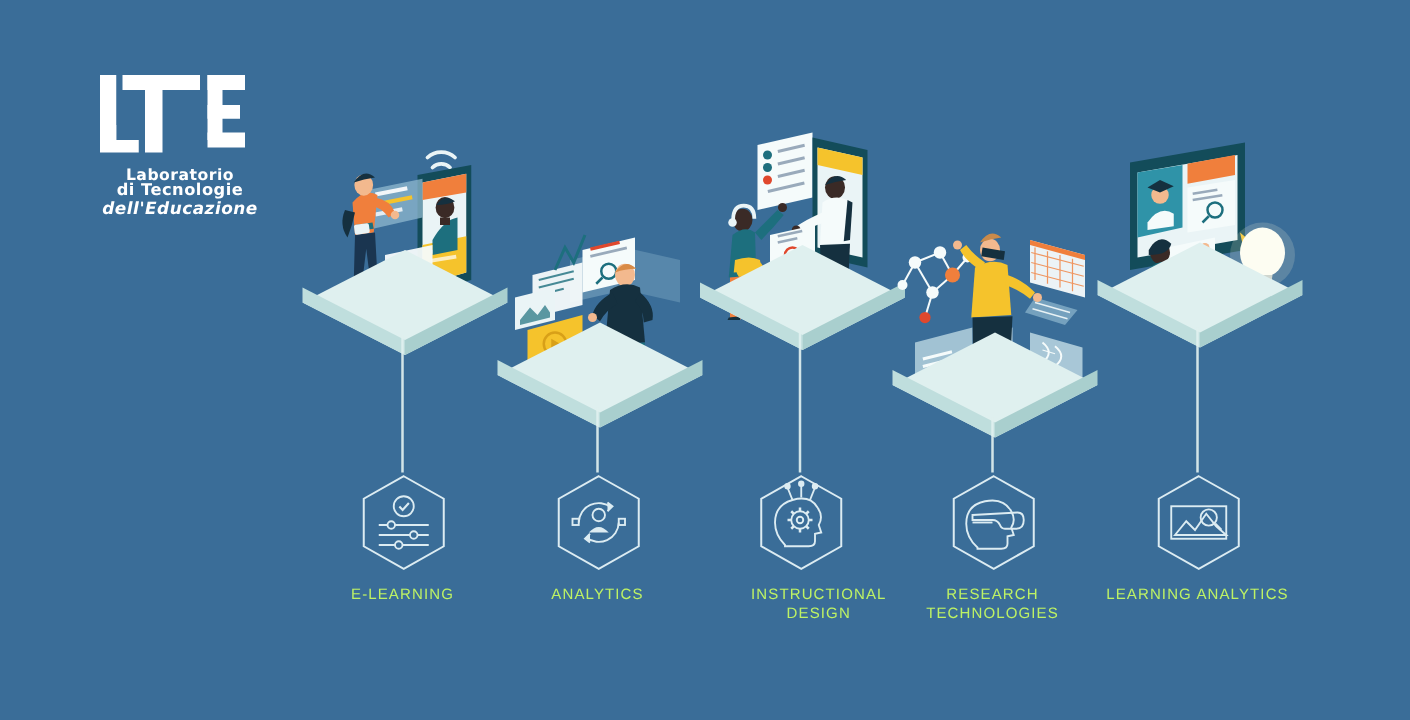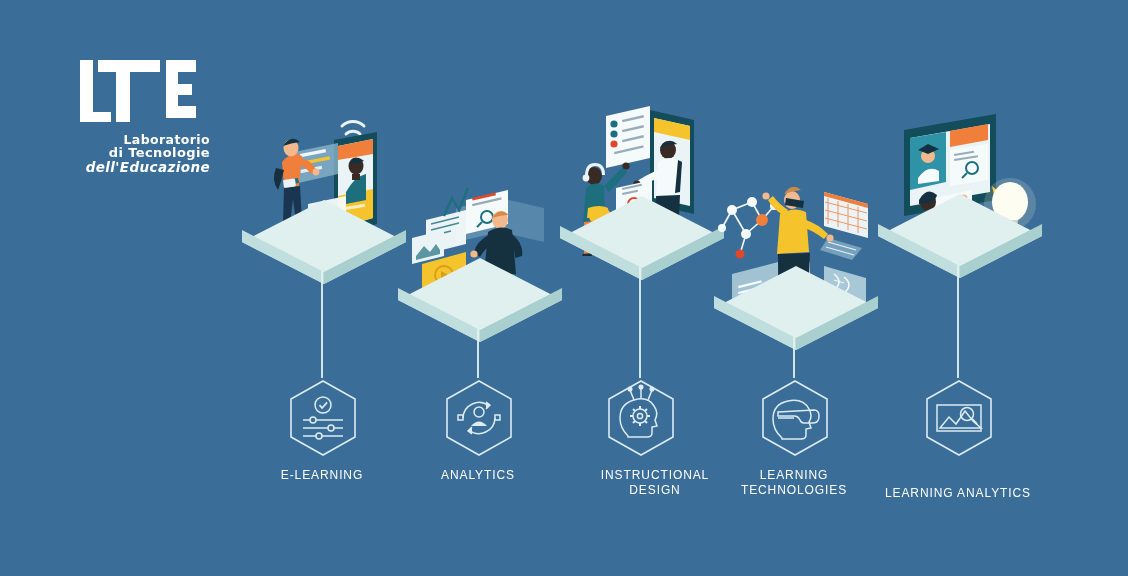--- a/index.html
+++ b/index.html
@@ -18,40 +18,40 @@
   .logo-tag {
     margin-top:5px;
     text-align:right;
     width:132px;
     color:#ffffff;
     line-height:1.06;
     font-family:"DejaVu Sans", sans-serif;
     font-weight:700;
     letter-spacing:0.4px;
   }
-  .logo-tag span { display:block; }
+  .logo-tag span { display:block;text-align:center; }
   .tag1 { font-size:12.5px; }
   .tag2 { font-size:13px; }
   .tag3 { font-size:13.5px;font-style:italic; }
 
   
   .node { position:absolute; }
   .platform { position:absolute; }
   .scene { position:absolute; }
   .connector {
     position:absolute;
     width:1.4px;
     background:#dff0ef;
     opacity:.92;
   }
   .hexwrap { position:absolute; }
   .hex-svg { display:block; overflow:visible; }
   .label {
     position:absolute;
-    color:#ffffff;
+    color:#bef264;
     font-size:12px;
     letter-spacing:.9px;
     text-align:center;
     line-height:1.25;
     white-space:pre-line;
     font-family:"Liberation Sans", sans-serif;
   }
 </style>
 </head>
 <body style="background: rgb(58, 109, 152);">
@@ -422,21 +422,21 @@
       <svg class="hex-svg" width="74" height="80" viewBox="0 0 74 80">
         <polygon points="37,3 69,21 69,59 37,77 5,59 5,21" fill="none" stroke="#dcecf2" stroke-width="1.6"></polygon>
         <g stroke="#dcecf2" stroke-width="1.5" fill="none">
           <path d="M24 60 q-9 -8 -9 -19 q0 -15 15 -18 q15 -3 21 8 q4 7 0 13 l2 6 -5 1 0 6 q0 4 -5 4 l-19 0 Z"></path>
           <path d="M20 34 l36 -2 q5 0 5 6 q0 7 -6 7 l-9 0 q-3 0 -4 -3 q-2 -4 -6 -4 l-16 0 Z"></path>
           <line x1="20" y1="40" x2="36" y2="40"></line>
         </g>
       </svg>
     </div>
 
-    <div class="label" style="left:694px; top:468px; width:200px;">LEARNING
+    <div class="label" style="left:694px; top:468px; width:200px;">RESEARCH
 TECHNOLOGIES</div>
   </div>
 
   <div class="node">
 
     <svg class="scene" style="left:884px; top:106px; width:166px; height:148px;" viewBox="0 0 166 148">
 
       <g>
         <path d="M20 24 L112 8 L112 94 L20 110 Z" fill="#134c5a"></path>
         <path d="M26 32 L106 18 L106 86 L26 100 Z" fill="#eaf4f6"></path>
@@ -506,16 +506,16 @@
         <polygon points="37,3 69,21 69,59 37,77 5,59 5,21" fill="none" stroke="#dcecf2" stroke-width="1.6"></polygon>
         <g stroke="#dcecf2" stroke-width="1.5" fill="none">
           <rect x="15" y="27" width="44" height="26"></rect>
           <path d="M18 50 l9 -11 l7 7 l9 -13 l8 10 l8 7 Z" fill="none"></path>
           <circle cx="45" cy="36" r="6.5"></circle>
           <line x1="50" y1="41" x2="55" y2="46" stroke-width="2"></line>
         </g>
       </svg>
     </div>
 
-    <div class="label" style="left:858px; top:486px; width:200px;text-align:center;">LEARNING ANALYTICS</div>
+    <div class="label" style="left:858px; top:468px; width:200px;text-align:center;">LEARNING ANALYTICS</div>
   </div>
 
 </div>
 
 </body></html>

